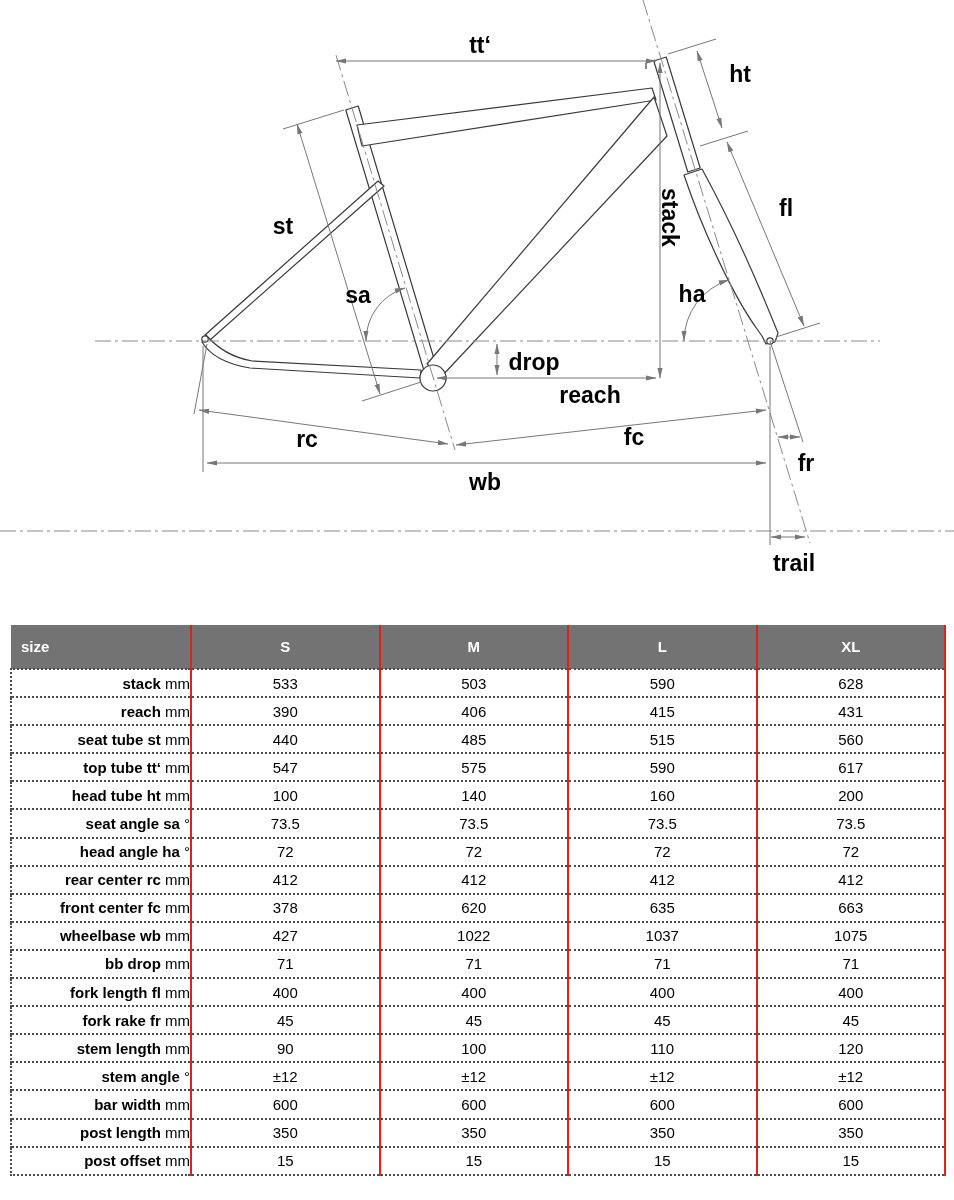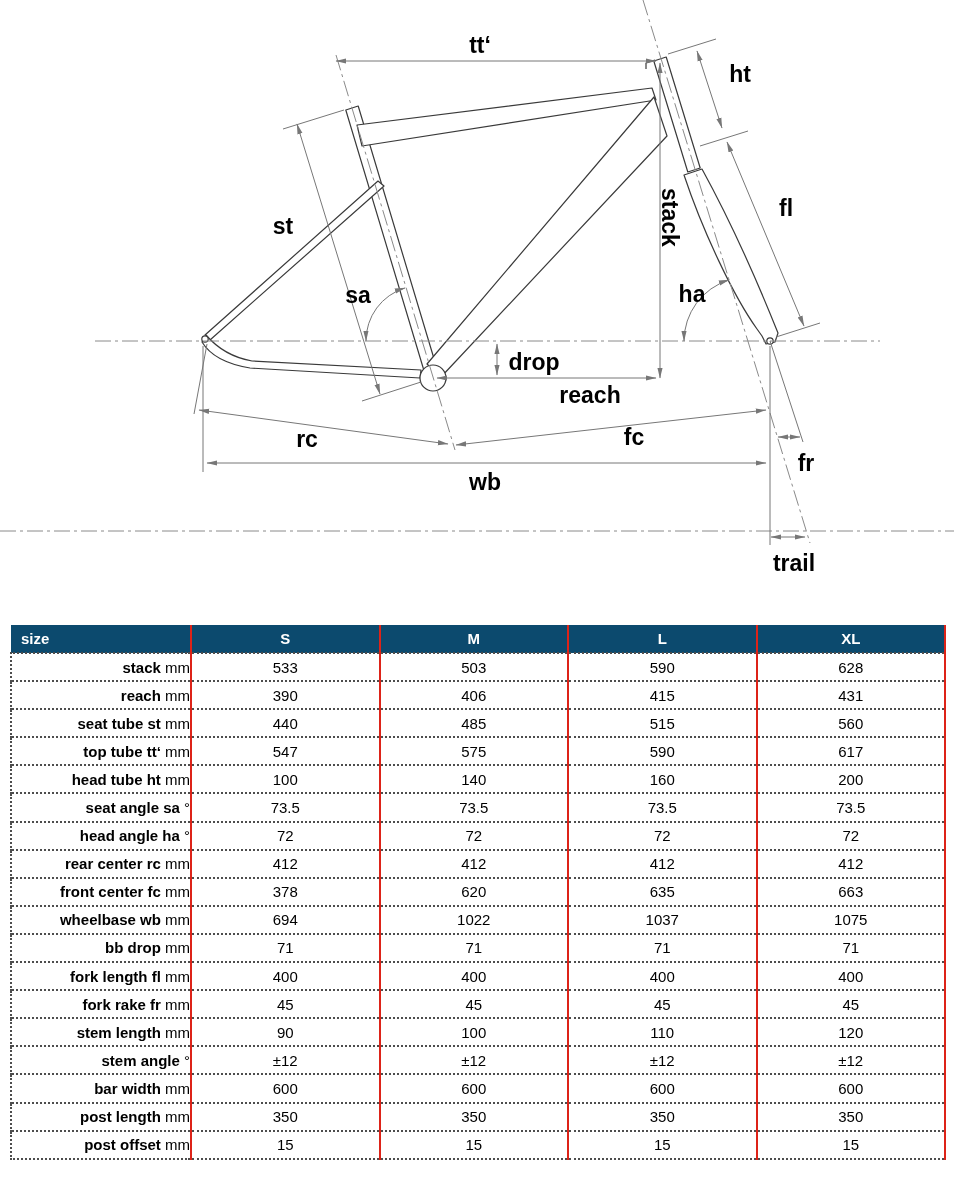--- a/index.html
+++ b/index.html
@@ -13,22 +13,22 @@
   .ext{stroke:#777;stroke-width:1;fill:none;}
   .axis{stroke:#8a8a8a;stroke-width:1;fill:none;stroke-dasharray:16 4 3 4;}
   .dlabel{font-weight:bold;font-size:23px;fill:#000;}
 
   
   #geo-title{position:absolute;left:10px;top:620px;font-size:25px;font-weight:bold;}
 
   
   #geo-table-wrap{position:absolute;left:10px;top:625px;width:934px;}
   table{border-collapse:collapse;table-layout:fixed;width:934px;font-size:15px;}
-  thead th{background:#0c4a6e;color:#fff;font-weight:bold;text-align:center;
-           height:27px;padding:0;}
+  thead th{background:#737373;color:#fff;font-weight:bold;text-align:center;
+           height:27px;padding:8px;}
   thead th.size-col{text-align:left;padding-left:10px;}
   tbody th,tbody td{height:26.1px;padding:0;font-weight:normal;
                     border-top:2px dotted #4d4d4d;}
   tbody tr:last-child th,tbody tr:last-child td{border-bottom:2px dotted #4d4d4d;}
   tbody th{text-align:right;padding-left:10px;border-left:2px dotted #4d4d4d;}
   tbody td{text-align:center;}
   th.vcol,td.vcol{border-left:2px solid var(--red);}
   th.lastcol,td.lastcol{border-right:2px solid var(--red);}
   tbody th b{font-weight:bold;}
 </style>
@@ -192,21 +192,21 @@
         </tr>
         <tr>
           <th><b>front center fc</b><span> mm</span></th>
           <td class="vcol">378</td>
           <td class="vcol">620</td>
           <td class="vcol">635</td>
           <td class="vcol lastcol">663</td>
         </tr>
         <tr>
           <th><b>wheelbase wb</b><span> mm</span></th>
-          <td class="vcol">694</td>
+          <td class="vcol">427</td>
           <td class="vcol">1022</td>
           <td class="vcol">1037</td>
           <td class="vcol lastcol">1075</td>
         </tr>
         <tr>
           <th><b>bb drop</b><span> mm</span></th>
           <td class="vcol">71</td>
           <td class="vcol">71</td>
           <td class="vcol">71</td>
           <td class="vcol lastcol">71</td>

